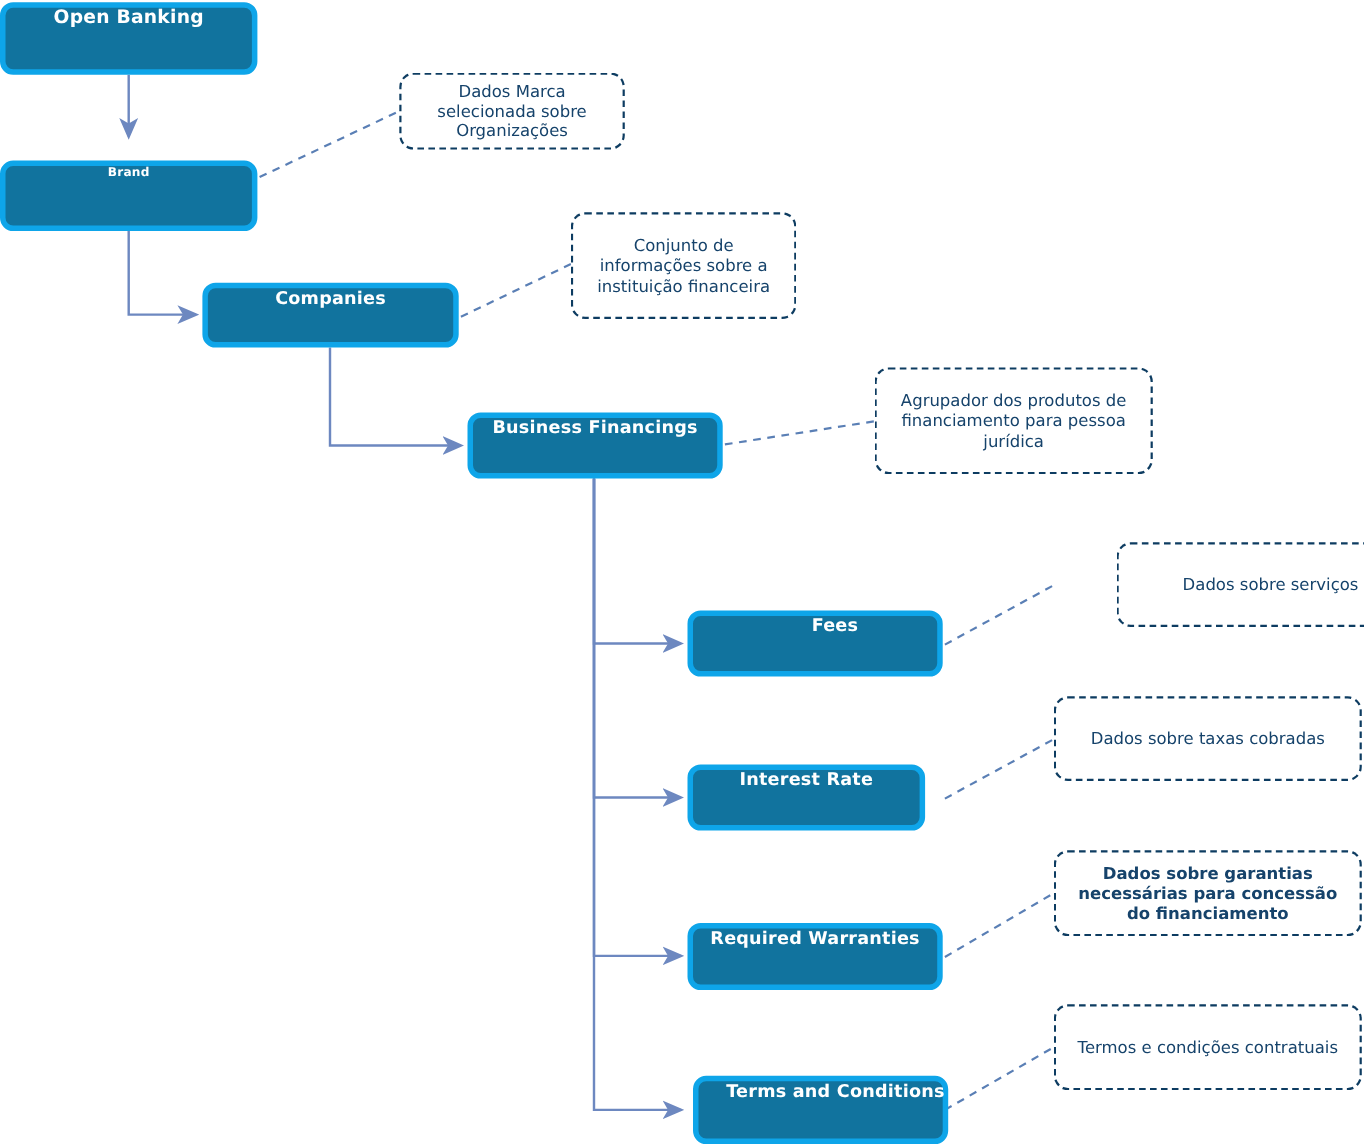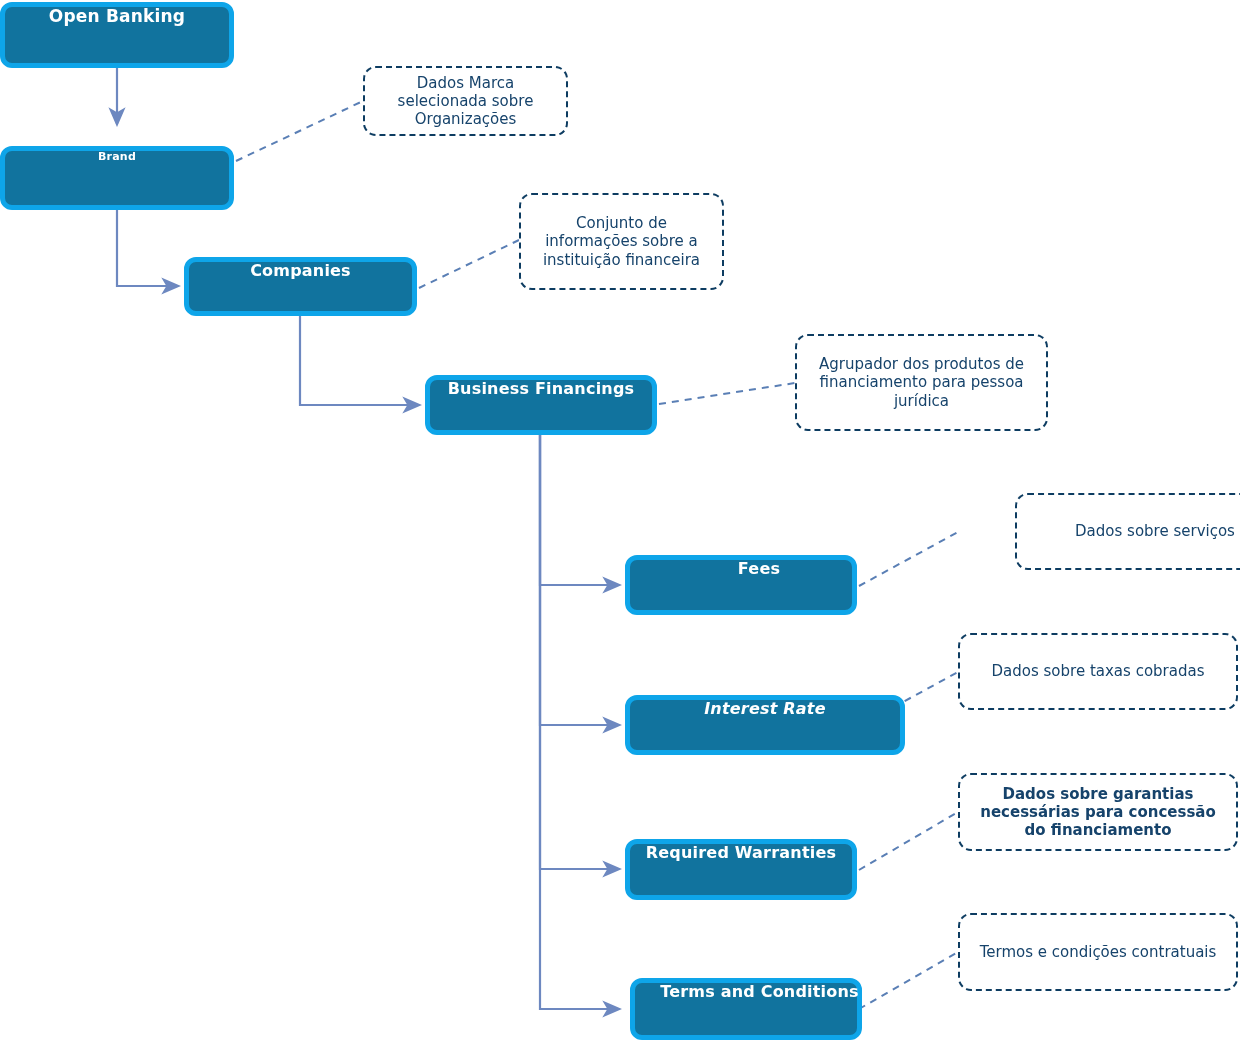--- a/index.html
+++ b/index.html
@@ -63,21 +63,21 @@
     display: block;
     text-align: center;
     line-height: 1.22;
     font-size: 15px;
   }
   .t-open-banking  { left: 0px;   top: 2px;   width: 234px; height: 66px;  font-size: 17px; }
   .t-brand         { left: 0px;   top: 130px; width: 234px; height: 64px;  font-size: 11px; margin-top: 16px; }
   .t-companies     { left: 184px; top: 257px; width: 233px; height: 59px;  font-size: 16px; }
   .t-financings    { left: 425px; top: 375px; width: 232px; height: 60px;  font-size: 16px; }
   .t-fees          { left: 625px; top: 555px; width: 232px; height: 60px;  font-size: 16px; padding-left: 36px; }
-  .t-interest      { left: 625px; top: 695px; width: 280px; height: 60px;  font-size: 16px; font-style: italic; }
+  .t-interest      { left: 625px; top: 695px; width: 216px; height: 60px;  font-size: 16px; }
   .t-warranties    { left: 625px; top: 839px; width: 232px; height: 61px;  font-size: 16px; }
   .t-terms         { left: 630px; top: 978px; width: 232px; height: 62px;  font-size: 16px; padding-left: 27px; }
 
   .c-brand         { left: 363px;  top: 66px;  width: 205px; height: 70px; }
   .c-companies     { left: 519px;  top: 193px; width: 205px; height: 97px; }
   .c-financings    { left: 795px;  top: 334px; width: 253px; height: 97px; }
   .c-fees          { left: 1015px;  top: 493px; width: 280px; height: 77px; }
   .c-interest      { left: 958px;  top: 633px; width: 280px; height: 77px; }
   .c-warranties    { left: 958px;  top: 773px; width: 280px; height: 78px; font-weight: bold; }
   .c-terms         { left: 958px;  top: 913px; width: 280px; height: 78px; }

